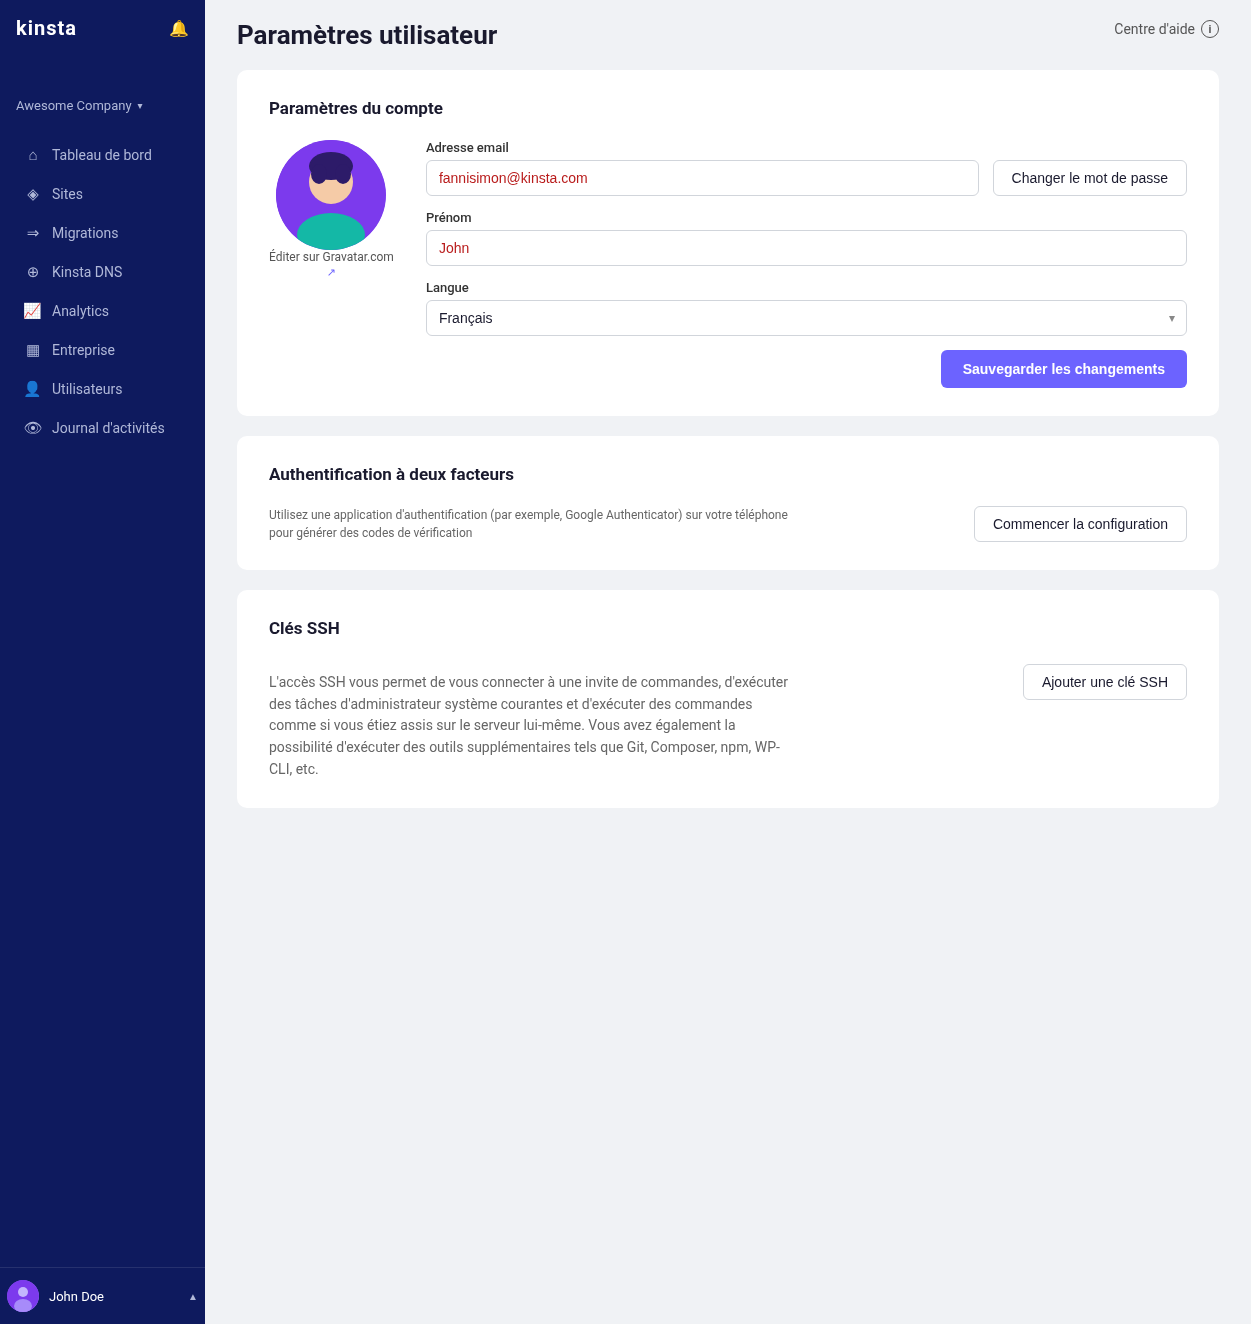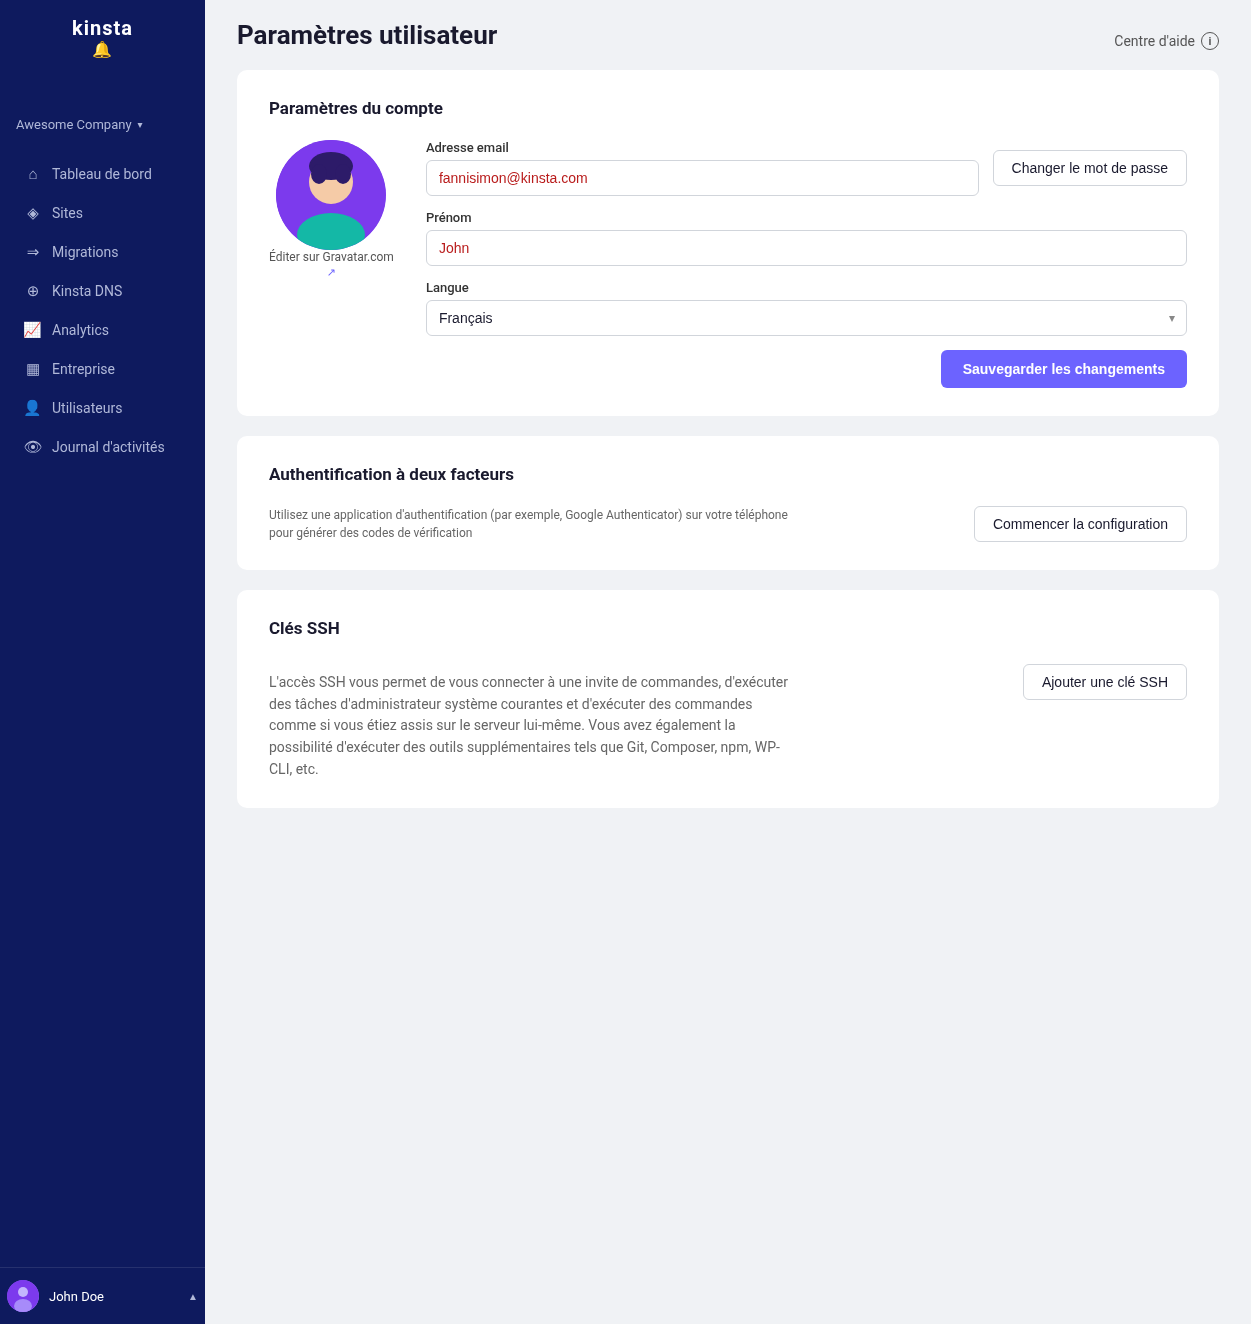--- a/index.html
+++ b/index.html
@@ -13,21 +13,20 @@
       display: flex;
       flex-direction: column;
       height: 100vh;
       overflow-y: auto;
     }
     #sidebar-header {
       padding: 16px 16px 10px 16px;
       display: flex;
       align-items: center;
       justify-content: space-between;
-      flex-direction: column;
     }
     .kinsta-logo {
       color: white;
       font-size: 20px;
       font-weight: 700;
       letter-spacing: 1px;
     }
     .company-row {
       display: flex;
       align-items: center;
@@ -107,21 +106,21 @@
 
     
     #main {
       flex: 1;
       display: flex;
       flex-direction: column;
       overflow-y: auto;
     }
     #top-bar {
       display: flex;
-      align-items: flex-end;
+      align-items: flex-start;
       justify-content: space-between;
       padding: 20px 32px 12px 32px;
       background: #f0f2f5;
     }
     .page-title {
       font-size: 26px;
       font-weight: 700;
       color: #1a1a2e;
     }
     .help-link {
@@ -259,21 +258,21 @@
       right: 12px;
       top: 50%;
       transform: translateY(-50%);
       color: #888;
       font-size: 12px;
       pointer-events: none;
     }
     .email-row {
       display: flex;
       gap: 14px;
-      align-items: center;
+      align-items: flex-end;
     }
     .email-group {
       flex: 1;
     }
     .btn-outline {
       border: 1.5px solid #d1d5db;
       background: white;
       border-radius: 6px;
       padding: 9px 18px;
       font-size: 14px;

